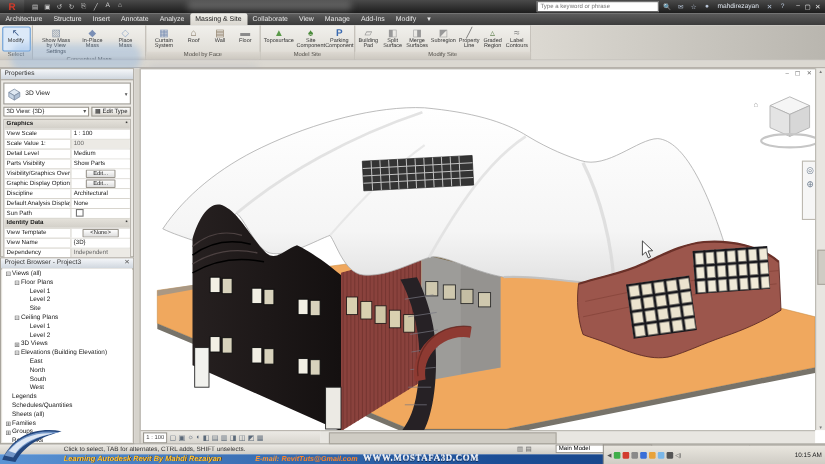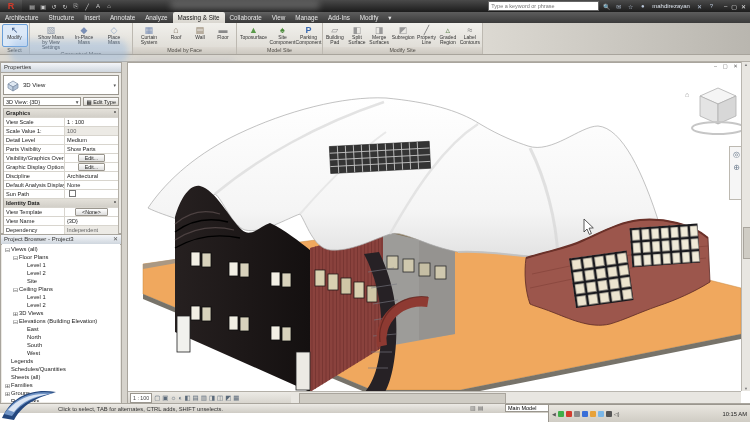--- a/index.html
+++ b/index.html
@@ -624,20 +624,26 @@
     <span>Main Model</span>
       <span style="margin-left:auto;color:#555">▾</span>
   </div>
   <div class="sbicons2">
     <span>⊘</span>
     <span>✥</span>
     <span>▼</span>
     <span style="font-size:5.5px;color:#333">0</span>
   </div>
 
+  <div class="abs banner">
+    <span class="b-learn">Learning Autodesk Revit By Mahdi Rezaiyan</span>
+    <span class="b-elabel">E-mail:</span>
+    <span class="b-email">RevitTuts@Gmail.com</span>
+    <span class="b-site">WWW.MOSTAFA3D.COM</span>
+  </div>
 
   <div class="abs taskbar">
     <span style="font-size:5px;color:#555">◀</span>
     <span class="tray" style="background:#3fae49"></span>
     <span class="tray" style="background:#d23b2e"></span>
     <span class="tray" style="background:#8a8a8a"></span>
     <span class="tray" style="background:#3a6fd8"></span>
     <span class="tray" style="background:#e8a23a"></span>
     <span class="tray" style="background:#7ab7e8"></span>
     <span class="tray" style="background:#555"></span>

